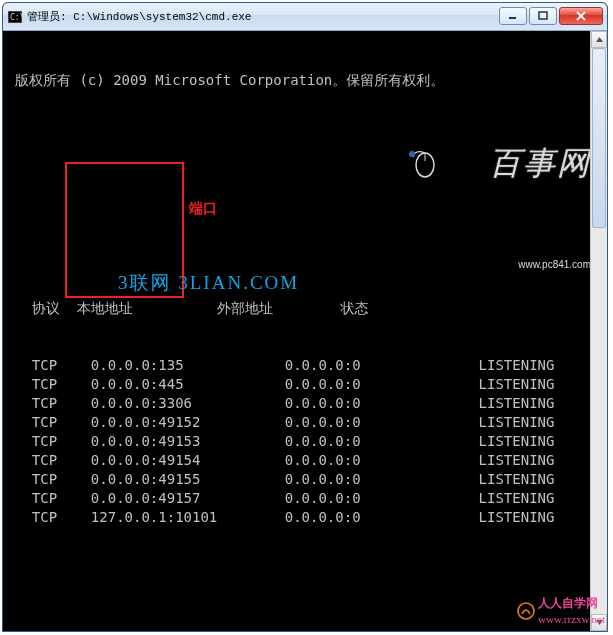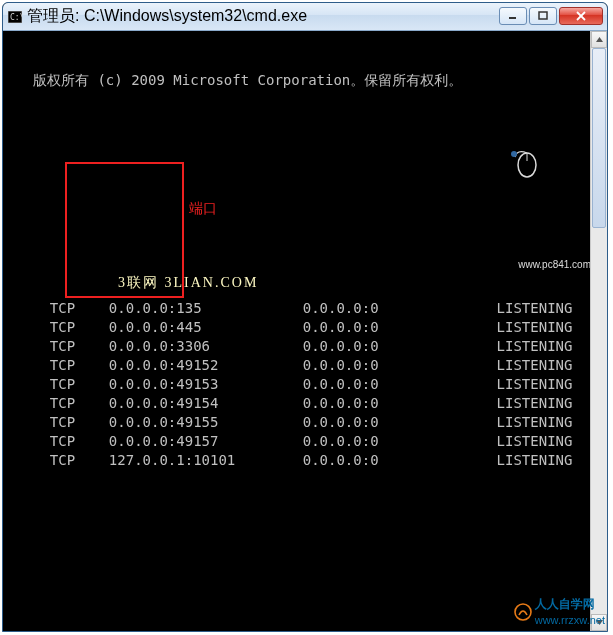--- a/index.html
+++ b/index.html
@@ -1,34 +1,34 @@
 <!DOCTYPE html>
 <html><head>
 <meta charset="utf-8">
 <style>
 * { margin: 0; padding: 0; box-sizing: border-box; }
 body { background: #fff; font-family: "SimSun", "Microsoft YaHei", monospace; width: 613px; height: 635px; overflow: hidden; position: relative; }
 .window { position: absolute; top: 2px; left: 2px; width: 606px; height: 630px; border: 1px solid #2e5d8a; background: #000; border-radius: 6px 6px 0 0; overflow: hidden; }
 .titlebar { height: 28px; background: linear-gradient(to bottom, #ebf3fb 0%, #d6e5f5 45%, #c8dbef 46%, #d9e7f6 100%); display: flex; align-items: center; padding-left: 4px; border-bottom: 1px solid #8aa9ca; }
 .titlebar-icon { width: 16px; height: 16px; margin-right: 4px; display: inline-flex; align-items: center; justify-content: center; }
-.titlebar-text { font-size: 16px; color: #000; font-family: Liberation Sans, sans-serif; flex: 1; white-space: nowrap; overflow: hidden; }
+.titlebar-text { font-size: 11px; color: #000; font-family: Liberation Mono, monospace; flex: 1; white-space: nowrap; overflow: hidden; }
 .window-controls { display: flex; height: 20px; margin-right: 4px; }
 .win-btn { width: 28px; height: 18px; margin-left: 2px; border: 1px solid #6a8db5; border-radius: 3px; display: flex; align-items: center; justify-content: center; background: linear-gradient(#f5f9fd, #d6e6f7); }
 .win-btn.close { width: 44px; background: linear-gradient(#f6a8a0, #e24d3f 45%, #d53424 46%, #e86a5b); border-color: #a0302a; }
 .win-btn svg { pointer-events: none; }
-.terminal { position: relative; width: 100%; height: calc(100% - 28px); background: #000; color: #c0c0c0; font-family: "NSimSun","SimSun","Consolas",monospace; font-size: 14px; line-height: 19px; padding: 2px 4px 2px 30px; white-space: pre; letter-spacing: 0; overflow: hidden; }
+.terminal { position: relative; width: 100%; height: calc(100% - 28px); background: #000; color: #c0c0c0; font-family: "NSimSun","SimSun","Consolas",monospace; font-size: 14px; line-height: 19px; padding: 2px 4px 2px 12px; white-space: pre; letter-spacing: 0; overflow: hidden; }
 .term-line { white-space: pre; }
 .highlight-box { position: absolute; border: 2px solid #ee2020; pointer-events: none; }
 .port-label { position: absolute; color: #ee2020; font-size: 14px; font-family: "SimSun"; pointer-events: none; }
 .wm-big { position: absolute; right: 16px; top: 40px; text-align: right; pointer-events: none; opacity: 0.85; }
 .wm-big .cn { color: #fff; font-family: "KaiTi","SimSun"; font-size: 32px; font-style: italic; letter-spacing: 2px; text-shadow: 0 0 2px #888; }
 .wm-big .url { color: #fff; font-size: 10px; font-family: Liberation Sans, sans-serif; }
-.wm-small { position: absolute; right: 8px; bottom: 8px; display: flex; align-items: center; color: #0369a1; font-size: 12px; font-family: Liberation Sans, sans-serif; pointer-events: none; }
+.wm-small { position: absolute; right: 8px; bottom: 8px; display: flex; align-items: center; color: #ec4899; font-size: 12px; font-family: Liberation Serif, serif; pointer-events: none; }
 .wm-small .logo { width: 18px; height: 18px; margin-right: 3px; }
-.wm-center { position: absolute; left: 115px; top: 242px; color: #fef9c3; font-size: 14px; letter-spacing: 2px; font-family: "SimSun"; pointer-events: none; }
+.wm-center { position: absolute; left: 115px; top: 242px; color: #0ea5e9; font-size: 19px; letter-spacing: 2px; font-family: "SimSun"; pointer-events: none; }
 .scrollbar { position: absolute; right: 0; top: 0; width: 17px; height: 100%; background: #efefef; border-left: 1px solid #c9c9c9; display: flex; flex-direction: column; }
 .sb-btn { height: 17px; background: linear-gradient(#f7f7f7,#e1e1e1); border: 1px solid #bbb; display: flex; align-items: center; justify-content: center; }
 .sb-track { flex: 1; position: relative; background: #e9e9e9; }
 .sb-thumb { position: absolute; top: 0; left: 1px; right: 1px; height: 180px; background: linear-gradient(#e8eef7,#c8d8ec); border: 1px solid #9ab3d1; border-radius: 2px; }
 .mouse-icon svg { display:block; }
 </style>
 </head>
 <body>
 
 <div class="window">
@@ -58,35 +58,37 @@
           </svg>
         </div>
     </div>
   </div>
 
   <div class="terminal">
     <div class="term-line">版权所有 (c) 2009 Microsoft Corporation。保留所有权利。</div>
     <div class="term-line"> </div>
     <div class="term-line"> </div>
     <div class="term-line"> </div>
+    <div class="term-line">  <span>协议</span>  <span>本地地址</span>          <span>外部地址</span>        <span>状态</span></div>
     <div id="rows-container"><div class="term-line">  TCP    0.0.0.0:135            0.0.0.0:0              LISTENING</div><div class="term-line">  TCP    0.0.0.0:445            0.0.0.0:0              LISTENING</div><div class="term-line">  TCP    0.0.0.0:3306           0.0.0.0:0              LISTENING</div><div class="term-line">  TCP    0.0.0.0:49152          0.0.0.0:0              LISTENING</div><div class="term-line">  TCP    0.0.0.0:49153          0.0.0.0:0              LISTENING</div><div class="term-line">  TCP    0.0.0.0:49154          0.0.0.0:0              LISTENING</div><div class="term-line">  TCP    0.0.0.0:49155          0.0.0.0:0              LISTENING</div><div class="term-line">  TCP    0.0.0.0:49157          0.0.0.0:0              LISTENING</div><div class="term-line">  TCP    127.0.0.1:10101        0.0.0.0:0              LISTENING</div></div>
 
     <div class="highlight-box" style="left:62px; top:131px; width:119px; height:136px;"></div>
-    <div class="port-label" style="left:186px; top:168px;">端口</div>
+    <div class="port-label" style="left:186px; top:168px;font-weight:bold;">端口</div>
 
     <div class="wm-big">
       <div style="display:flex; align-items:center; justify-content:flex-end;">
         <span class="mouse-icon">
           <svg width="34" height="32" viewBox="0 0 34 32">
               <ellipse cx="20" cy="18" rx="9" ry="12" fill="none" stroke="#fff" stroke-width="1.5"></ellipse>
               <line x1="20" y1="6" x2="20" y2="14" stroke="#fff" stroke-width="1"></line>
               <path d="M20 6 Q 10 2 8 10" fill="none" stroke="#fff" stroke-width="1.3"></path>
               <circle cx="7" cy="7" r="3" fill="#3a7abd"></circle>
             </svg>
         </span>
+        <span class="cn">百事网</span>
       </div>
       <div class="url">www.pc841.com</div>
     </div>
 
     <div class="wm-center">3联网 3LIAN.COM</div>
 
     <div class="scrollbar">
       <div class="sb-btn"><svg width="9" height="9">
             <path d="M4.5 2 L8 7 L1 7 Z" fill="#555"></path>
           </svg></div>

